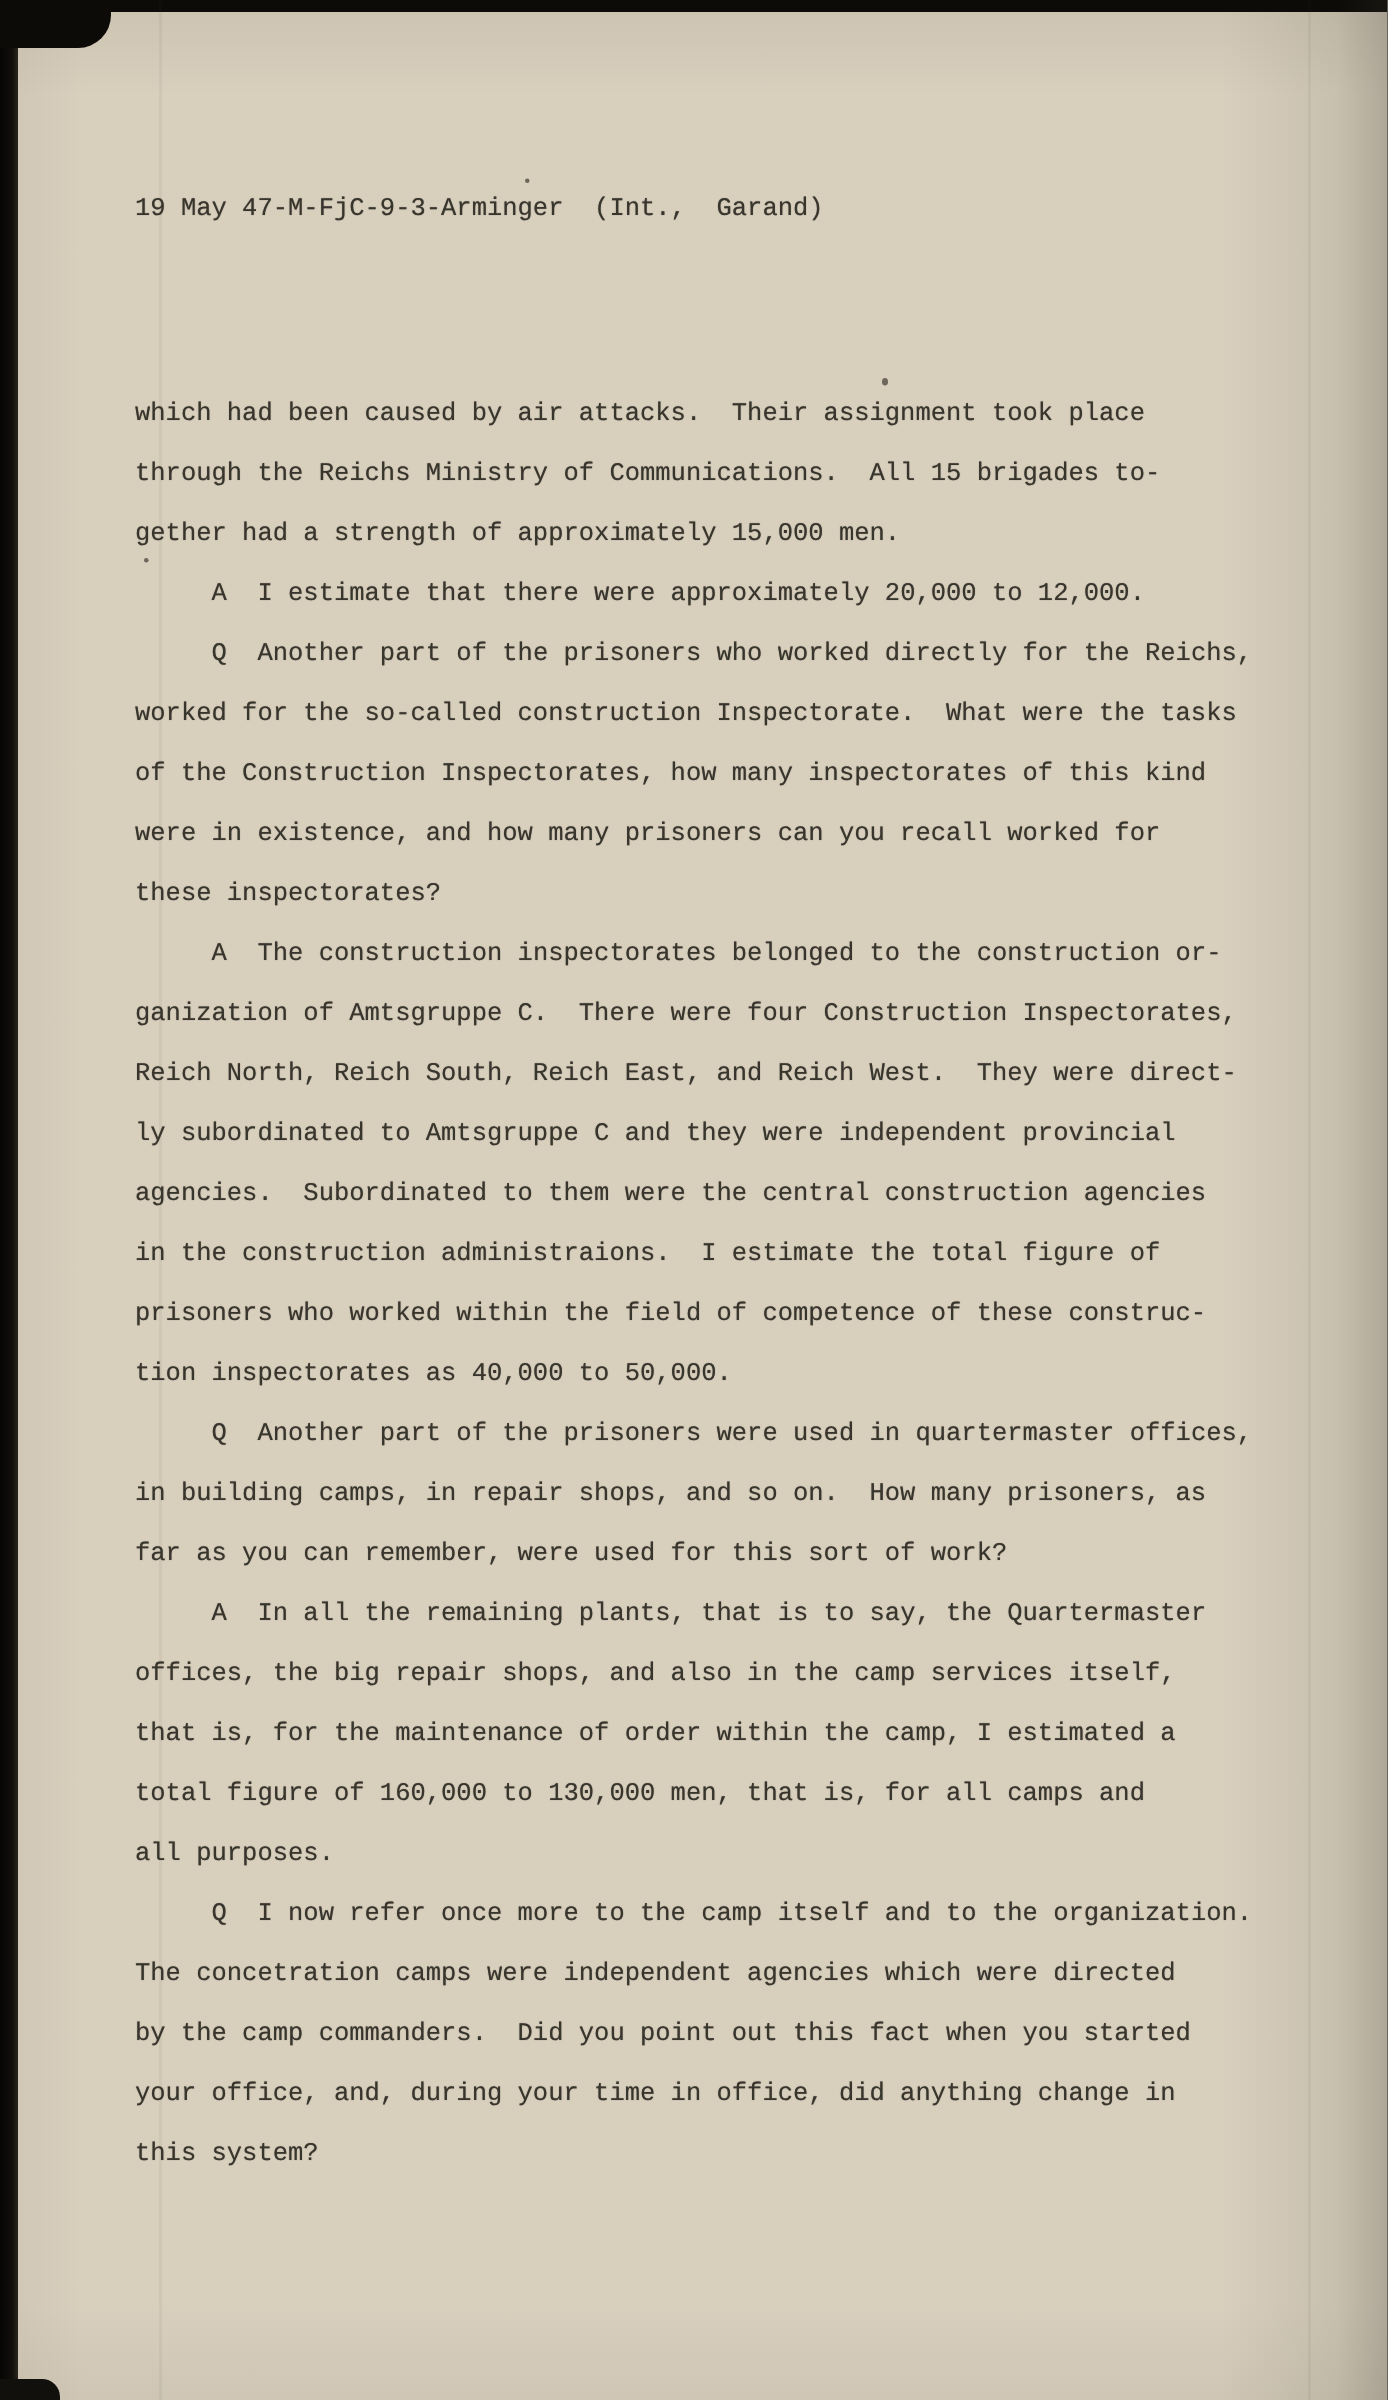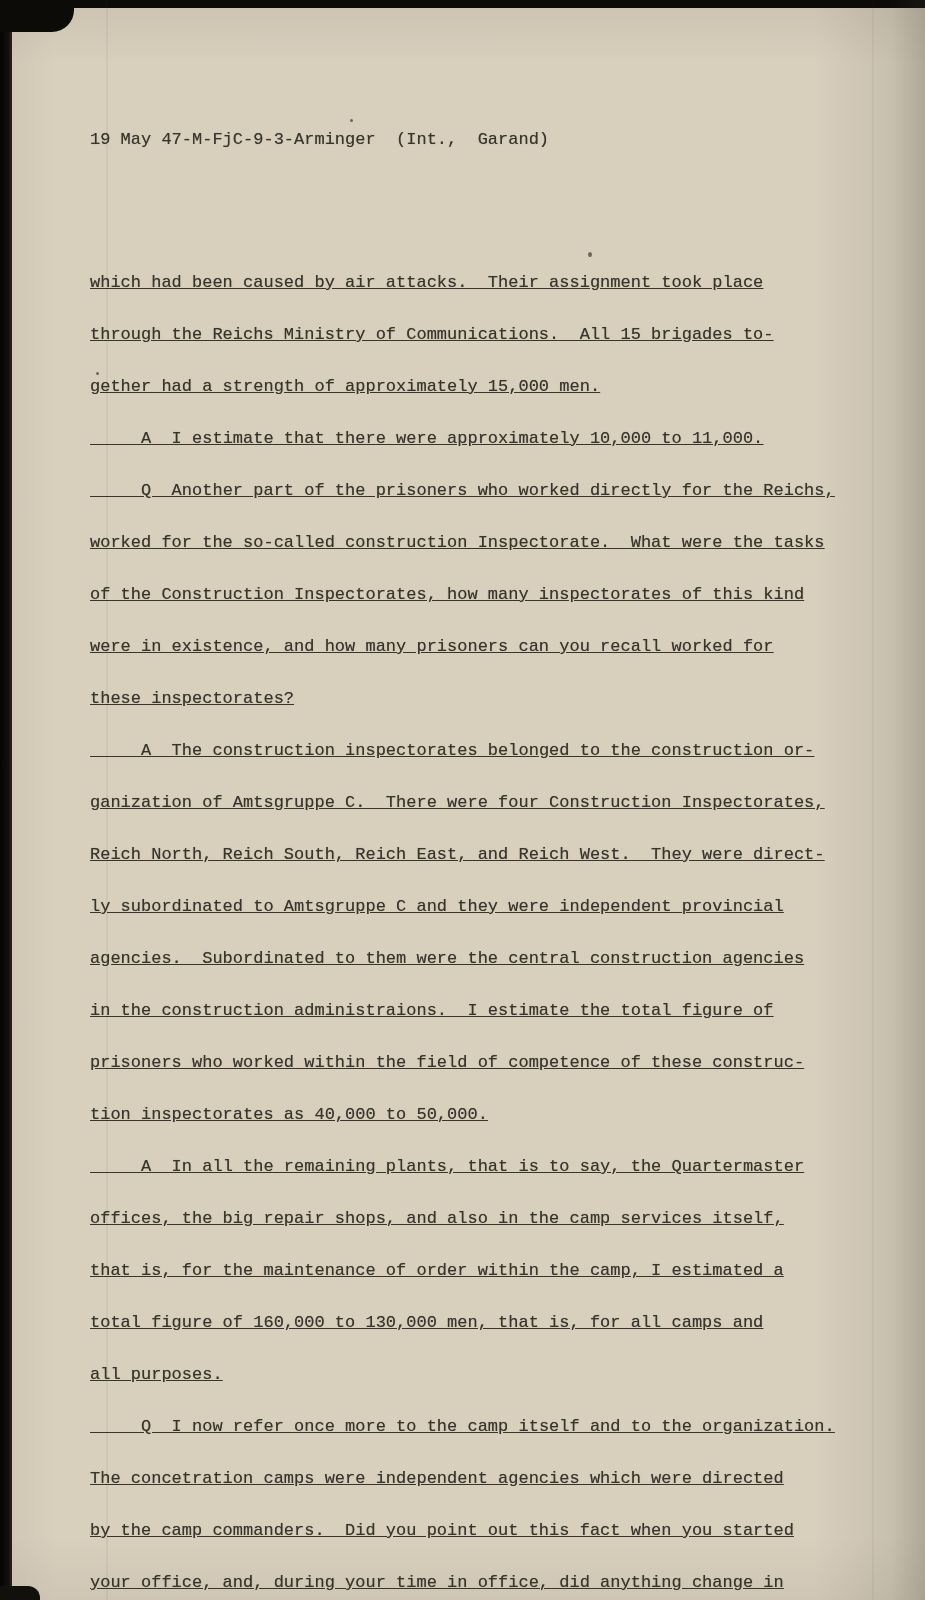--- a/index.html
+++ b/index.html
@@ -77,24 +77,23 @@
     text-shadow: 0 0 0.7px rgba(45,42,35,0.55);
   }
   .doc-header {
     line-height: 27px;
     white-space: pre-wrap;
   }
   .doc-body {
     margin-top: 50px;
   }
   .paragraph {
-    line-height: 52px;
+    line-height: 40px;
     white-space: pre-wrap;
     margin: 0;
-    text-decoration: underline;
   }
 </style>
 </head>
 <body>
 
 <div class="scan">
 
   <div class="edge-top"></div>
   <div class="edge-left"></div>
   <div class="corner-top-left"></div>
@@ -109,34 +108,37 @@
   <div class="sheet typed">
 
     <div class="doc-header">
       <div>19 May 47-M-FjC-9-3-Arminger  (Int.,  Garand)</div>
     </div>
 
     <div class="doc-body">
         <div class="paragraph">which had been caused by air attacks.  Their assignment took place
 through the Reichs Ministry of Communications.  All 15 brigades to-
 gether had a strength of approximately 15,000 men.</div>
-        <div class="paragraph">     A  I estimate that there were approximately 10,000 to 11,000.</div>
+        <div class="paragraph">     A  I estimate that there were approximately 20,000 to 12,000.</div>
         <div class="paragraph">     Q  Another part of the prisoners who worked directly for the Reichs,
 worked for the so-called construction Inspectorate.  What were the tasks
 of the Construction Inspectorates, how many inspectorates of this kind
 were in existence, and how many prisoners can you recall worked for
 these inspectorates?</div>
         <div class="paragraph">     A  The construction inspectorates belonged to the construction or-
 ganization of Amtsgruppe C.  There were four Construction Inspectorates,
 Reich North, Reich South, Reich East, and Reich West.  They were direct-
 ly subordinated to Amtsgruppe C and they were independent provincial
 agencies.  Subordinated to them were the central construction agencies
 in the construction administraions.  I estimate the total figure of
 prisoners who worked within the field of competence of these construc-
 tion inspectorates as 40,000 to 50,000.</div>
+        <div class="paragraph">     Q  Another part of the prisoners were used in quartermaster offices,
+in building camps, in repair shops, and so on.  How many prisoners, as
+far as you can remember, were used for this sort of work?</div>
         <div class="paragraph">     A  In all the remaining plants, that is to say, the Quartermaster
 offices, the big repair shops, and also in the camp services itself,
 that is, for the maintenance of order within the camp, I estimated a
 total figure of 160,000 to 130,000 men, that is, for all camps and
 all purposes.</div>
         <div class="paragraph">     Q  I now refer once more to the camp itself and to the organization.
 The concetration camps were independent agencies which were directed
 by the camp commanders.  Did you point out this fact when you started
 your office, and, during your time in office, did anything change in
 this system?</div>

